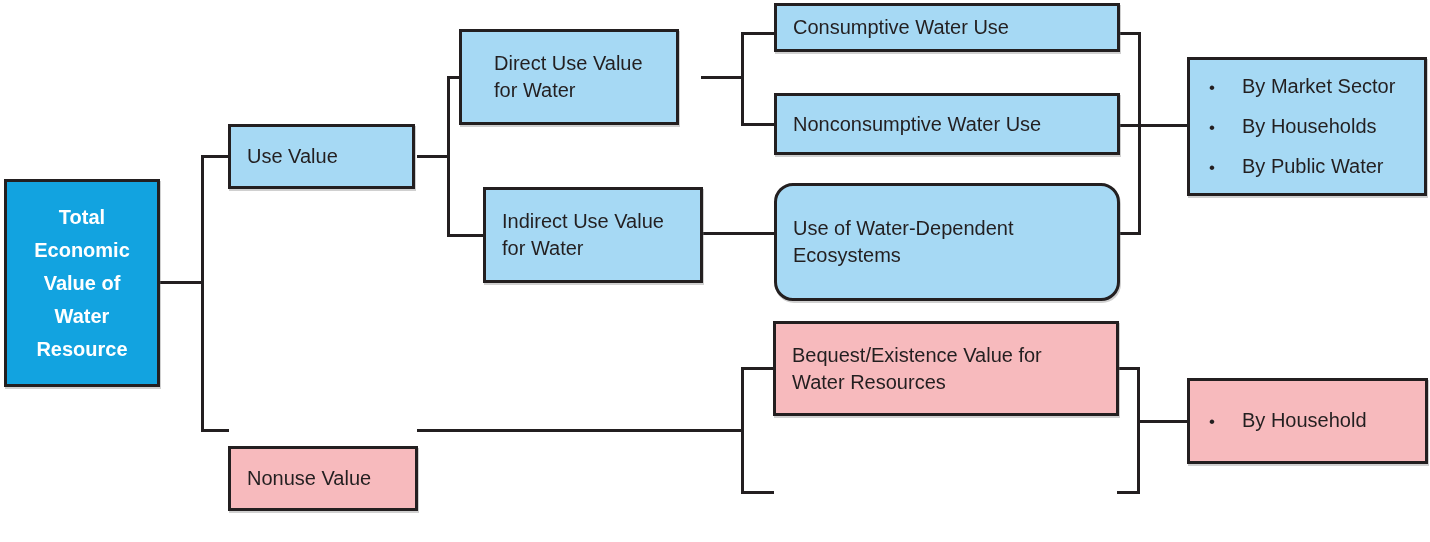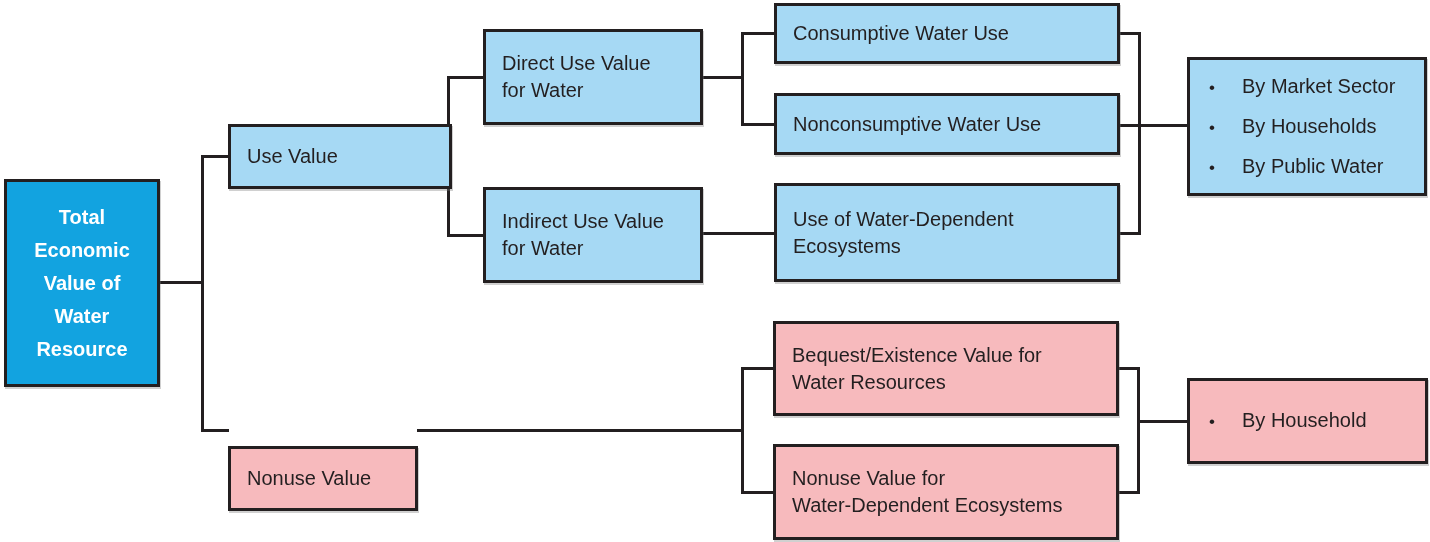--- a/index.html
+++ b/index.html
@@ -58,27 +58,27 @@
     width: 33px;
     flex: 0 0 33px;
     font-size: 17px;
   }
   .line {
     position: absolute;
     background: #231F20;
   }
   
   #n-root           { left: 4px;    top: 179px; width: 156px; height: 208px; }
-  #n-use-value      { left: 228px;  top: 124px; width: 224px; height: 65px;  }
+  #n-use-value      { left: 228px;  top: 124px; width: 187px; height: 65px;  }
   #n-nonuse-value   { left: 228px;  top: 398px; width: 190px; height: 65px; margin-top: 48px;  }
-  #n-direct-use     { left: 483px;  top: 29px;  width: 220px; height: 96px;  }
+  #n-direct-use     { left: 459px;  top: 29px;  width: 220px; height: 96px; padding-left: 16px;  }
   #n-indirect-use   { left: 483px;  top: 187px; width: 220px; height: 96px;  }
-  #n-consumptive    { left: 774px;  top: 3px;   width: 346px; height: 61px;  }
+  #n-consumptive    { left: 774px;  top: 3px;   width: 346px; height: 49px;  }
   #n-nonconsumptive { left: 774px;  top: 93px;  width: 346px; height: 62px;  }
-  #n-eco-use        { left: 774px;  top: 183px; width: 346px; height: 99px;  }
+  #n-eco-use        { left: 774px;  top: 183px; width: 346px; height: 118px; border-radius: 19px;  }
   #n-by-market      { left: 1187px; top: 57px;  width: 240px; height: 139px; }
   #n-bequest        { left: 773px;  top: 321px; width: 346px; height: 95px;  }
   #n-nonuse-eco     { left: 773px;  top: 444px; width: 346px; height: 96px;  }
   #n-by-household   { left: 1187px; top: 378px; width: 241px; height: 86px;  }
   
   #l-root-out       { left: 159px;  top: 281px; width: 45px;  height: 3px; }
   #l-trunk-v        { left: 201px;  top: 155px; width: 3px;   height: 277px; }
   #l-stub-use       { left: 201px;  top: 155px; width: 28px;  height: 3px; }
   #l-stub-nonuse    { left: 201px;  top: 429px; width: 28px;  height: 3px; }
   #l-use-out        { left: 417px;  top: 155px; width: 33px;  height: 3px; }
@@ -186,24 +186,20 @@
       <span class="bullet-glyph">•</span>
       <span>By Public Water</span>
     </div>
   </div>
 
   <div class="node pink" id="n-bequest">
     <div class="label">Bequest/Existence Value for
 Water Resources</div>
   </div>
 
-  <div class="node pink" id="n-nonuse-eco">
-    <div class="label">Nonuse Value for
-Water-Dependent Ecosystems</div>
-  </div>
 
   <div class="node pink bullets" id="n-by-household">
     <div class="bullet-row">
       <span class="bullet-glyph">•</span>
       <span>By Household</span>
     </div>
   </div>
 
 </div>
 

